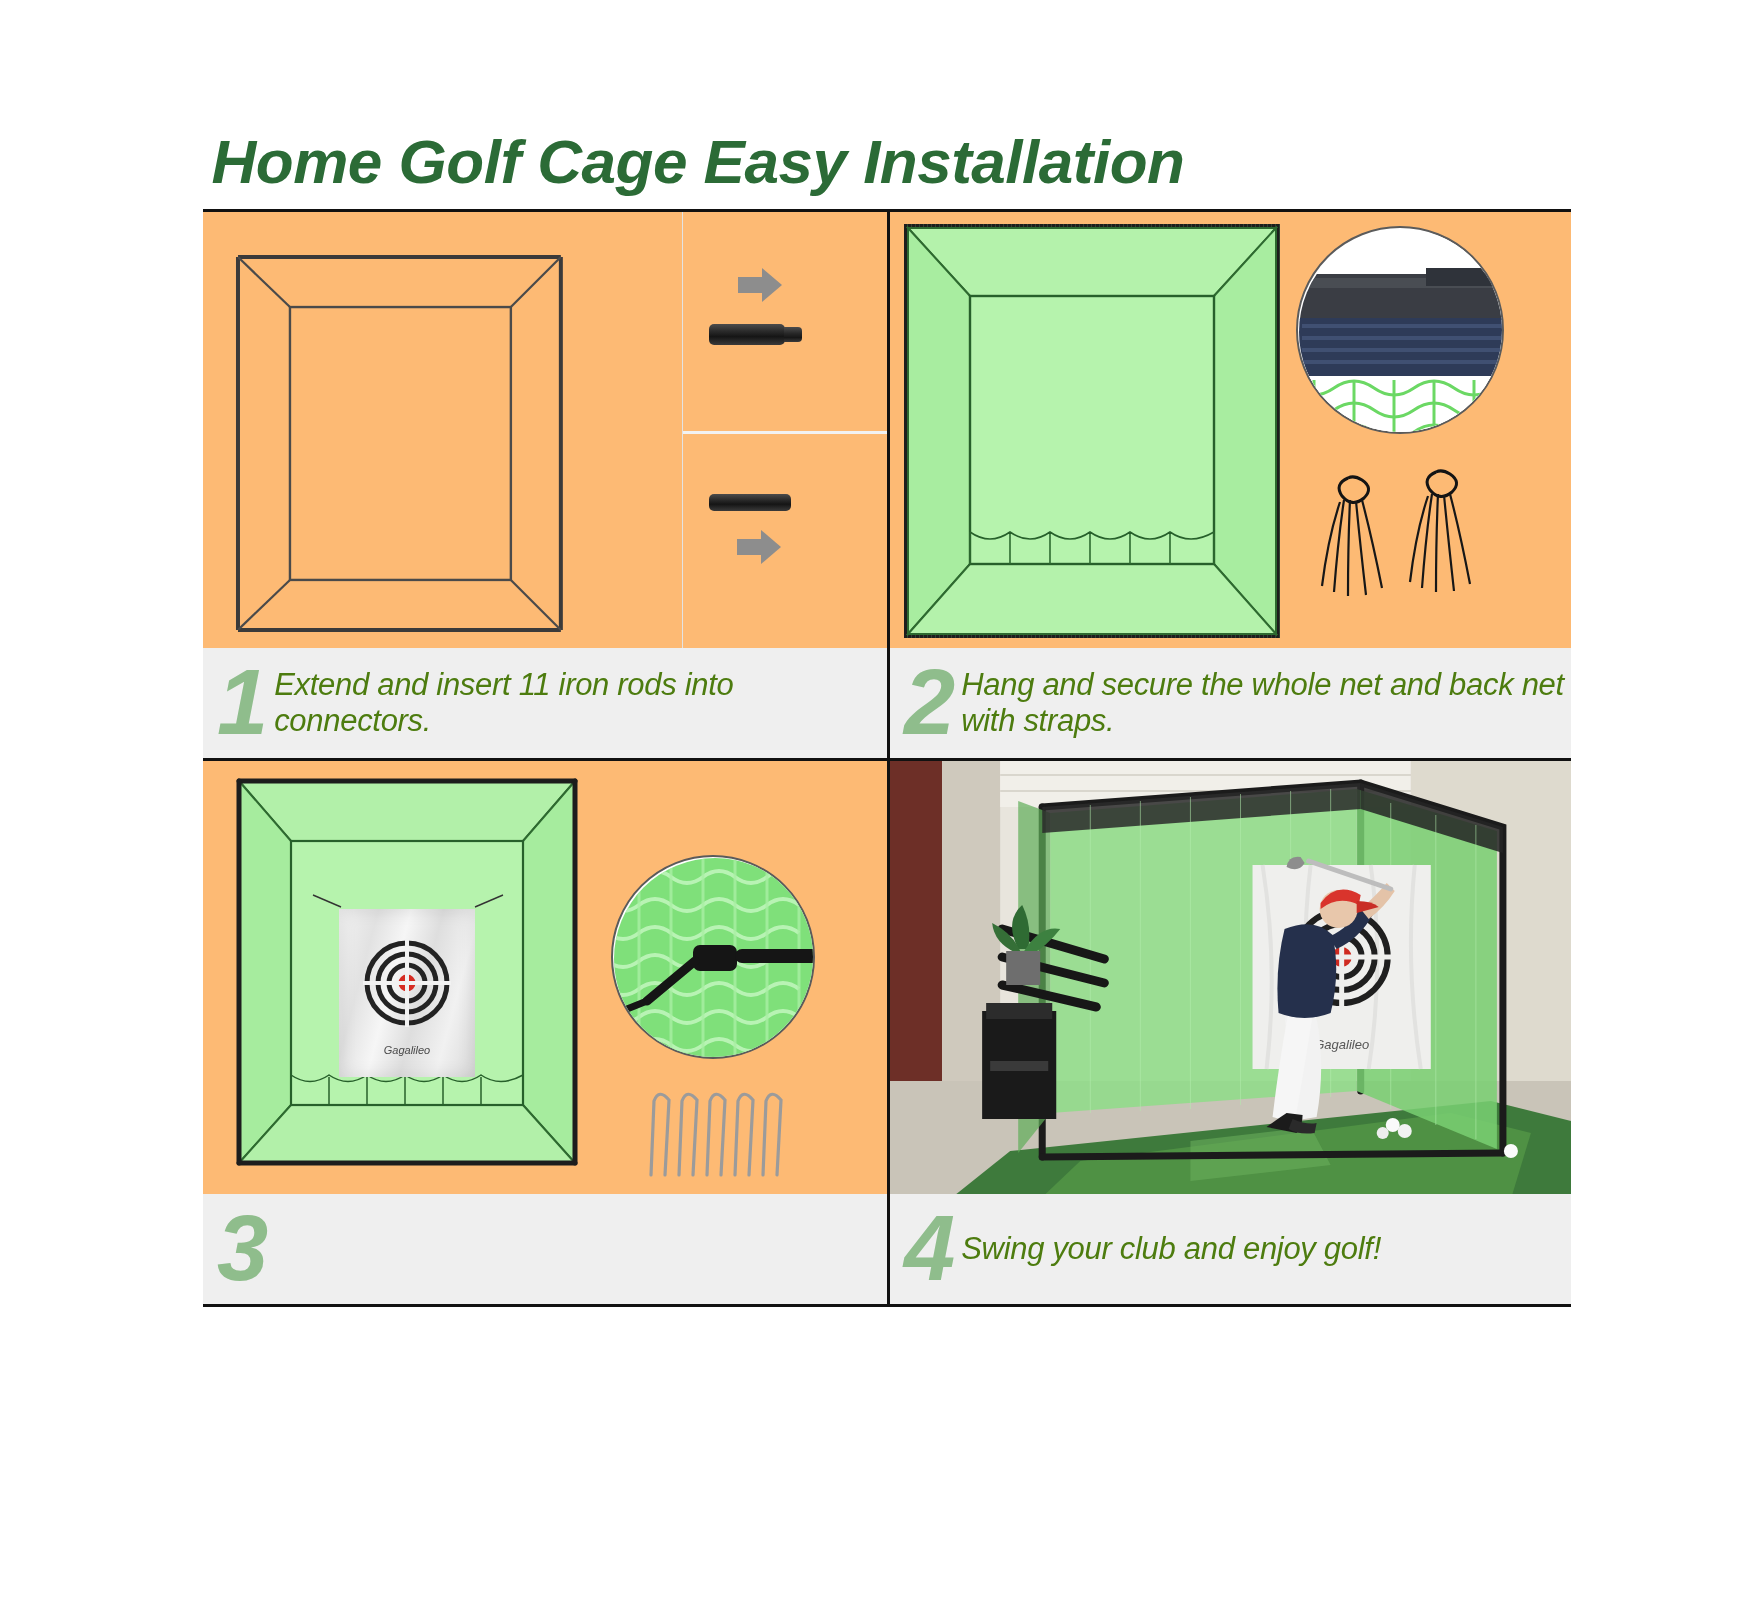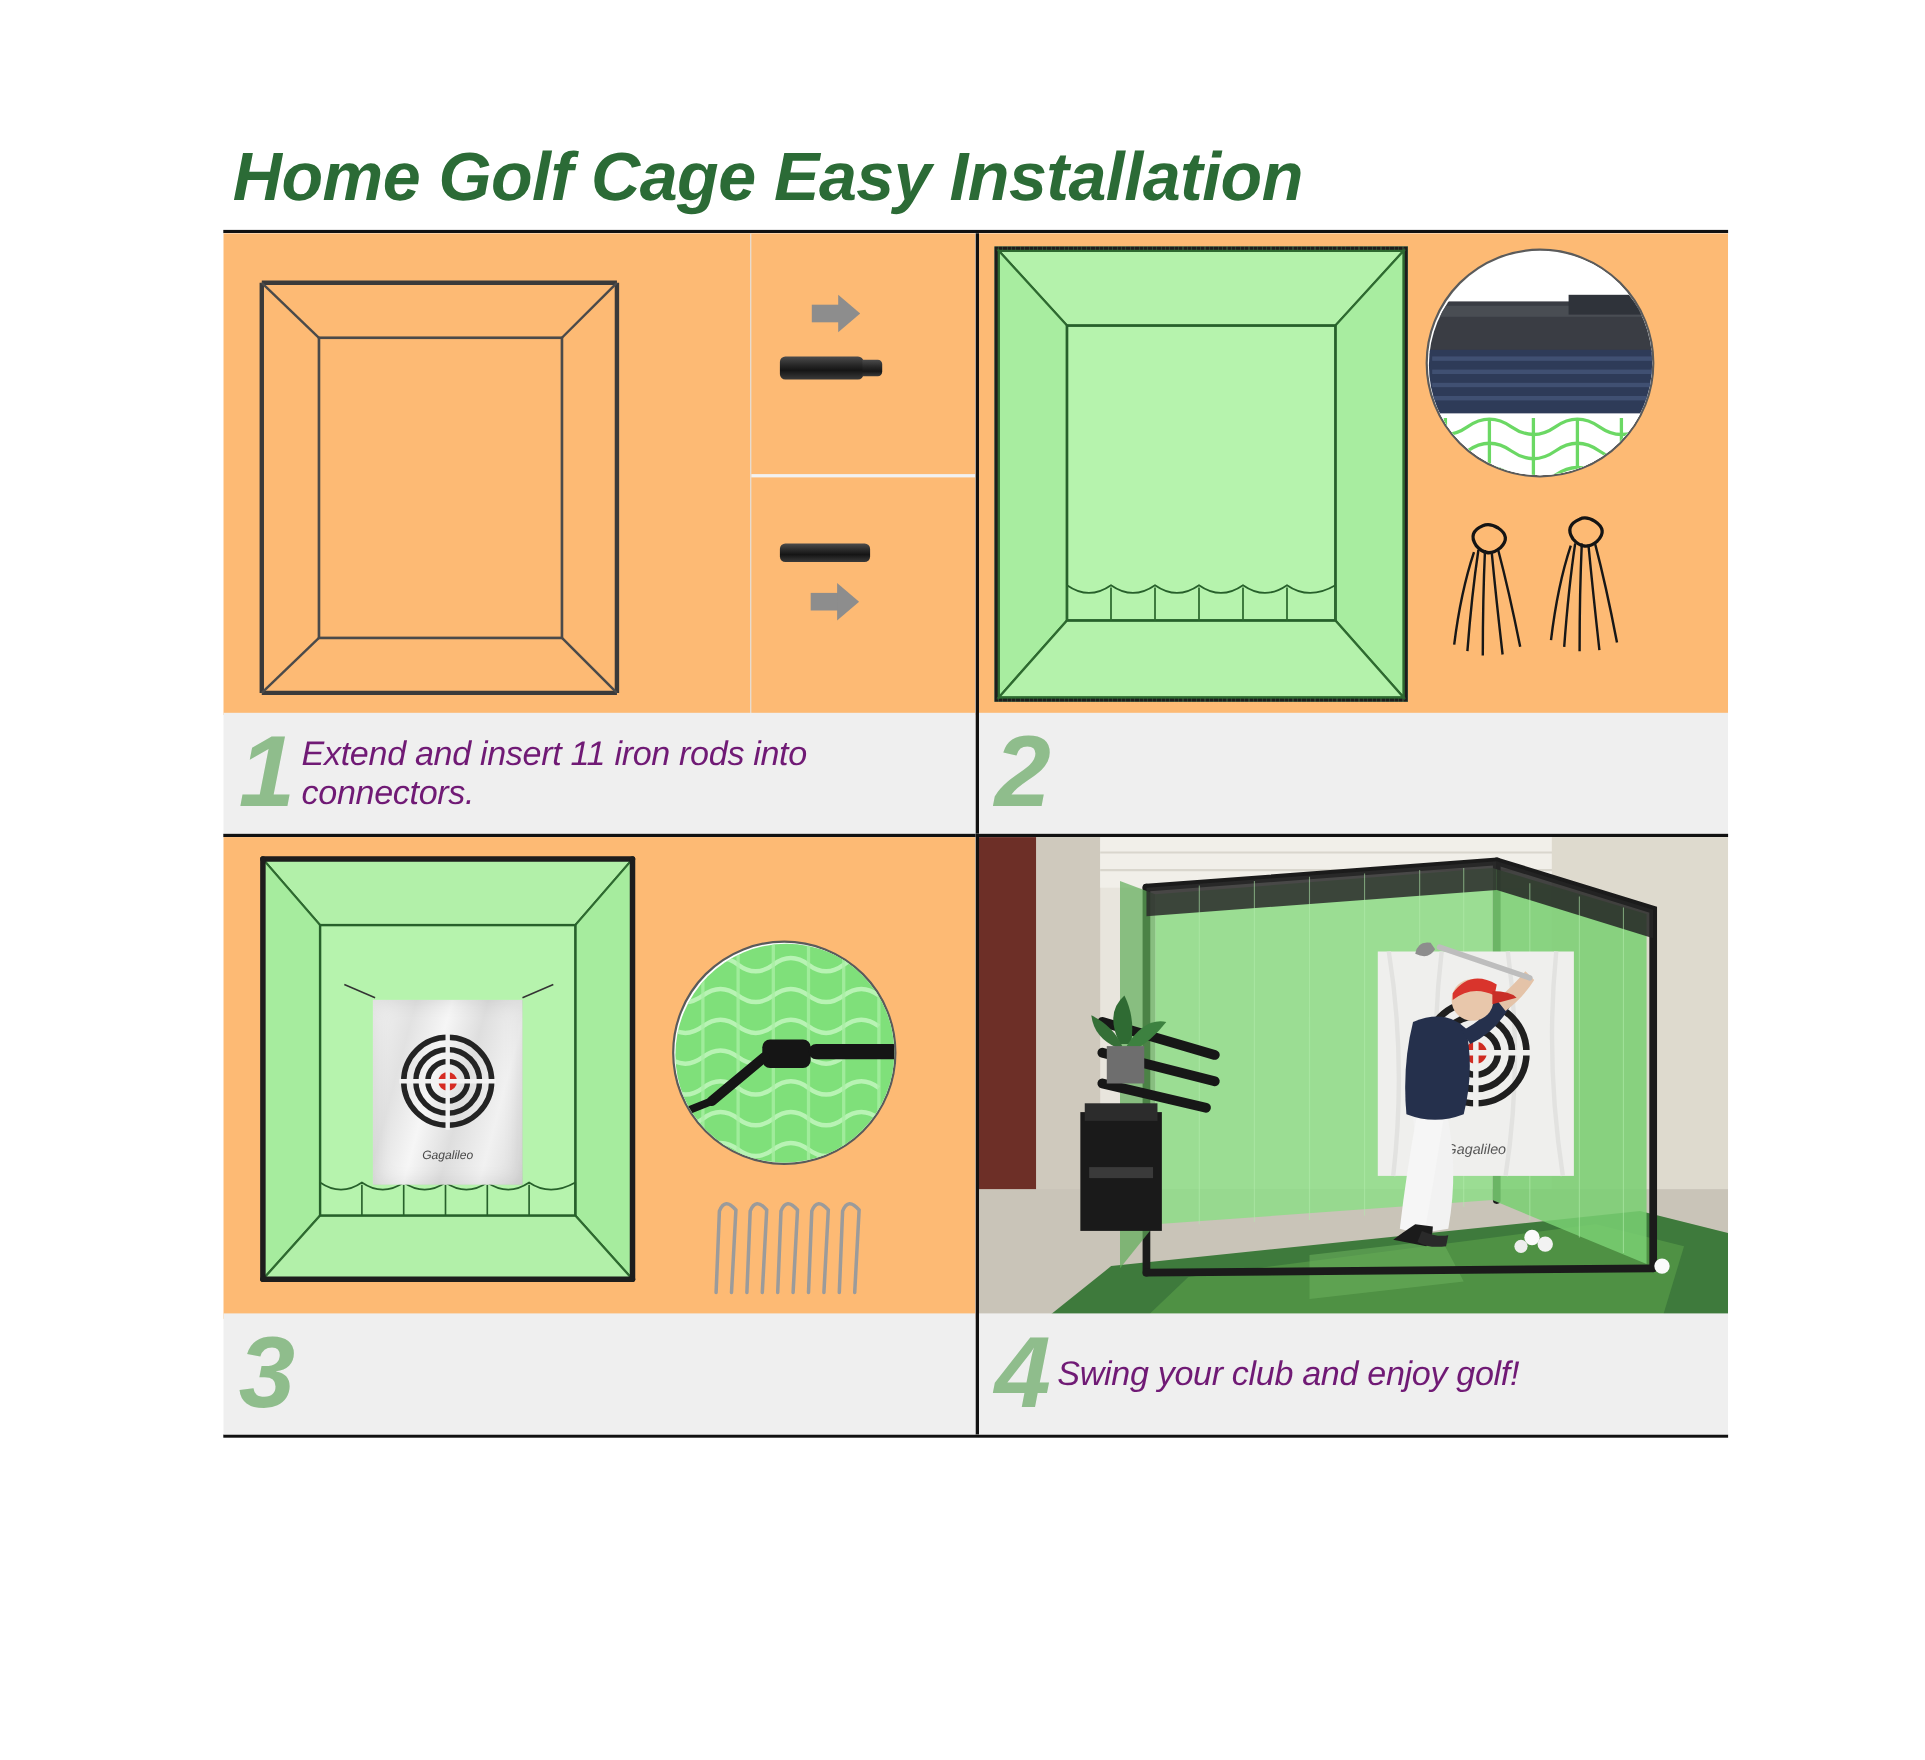--- a/index.html
+++ b/index.html
@@ -76,21 +76,21 @@
     font-style: italic;
     color: #8fbd8c;
     line-height: 0.82;
     margin-right: 6px;
     flex: 0 0 auto;
     user-select: none;
   }
   .step-text {
     font-size: 31px;
     font-style: italic;
-    color: #701a75;
+    color: #4d7c0f;
     line-height: 1.16;
     font-family: "Liberation Sans", sans-serif;
     letter-spacing: -0.3px;
   }
   .cap-tight .step-text { font-size: 30px; }
 
   
   .p1-left  { position:absolute; left:0;   top:0; width:70%;  height:100%; }
   .p1-right { position:absolute; left:70%; top:0; width:30%;  height:100%;
               border-left:1px solid #e3e3e3; }
@@ -314,20 +314,21 @@
               <path d="M46 32 q10 38 20 90"></path>
               <path d="M24 34 q-12 36 -18 86"></path>
             </g>
           </svg>
         </div>
 
       </div>
 
       <div class="caption">
         <span class="step-num">2</span>
+        <span class="step-text">Hang and secure the whole net and back net with straps.</span>
       </div>
     </div>
 
     <div class="cell c3">
       <div class="art">
 
         <div class="cage" style="left:14px; top:14px; width:380px; height:396px;">
           <svg viewBox="0 0 380 396" width="380" height="396">
             <polygon points="22,6 358,6 306,66 74,66" fill="#b2f0a9" stroke="#2e6a30" stroke-width="2"></polygon>
             <polygon points="22,6 74,66 74,330 22,388" fill="#a6ec9e" stroke="#2e6a30" stroke-width="2"></polygon>

